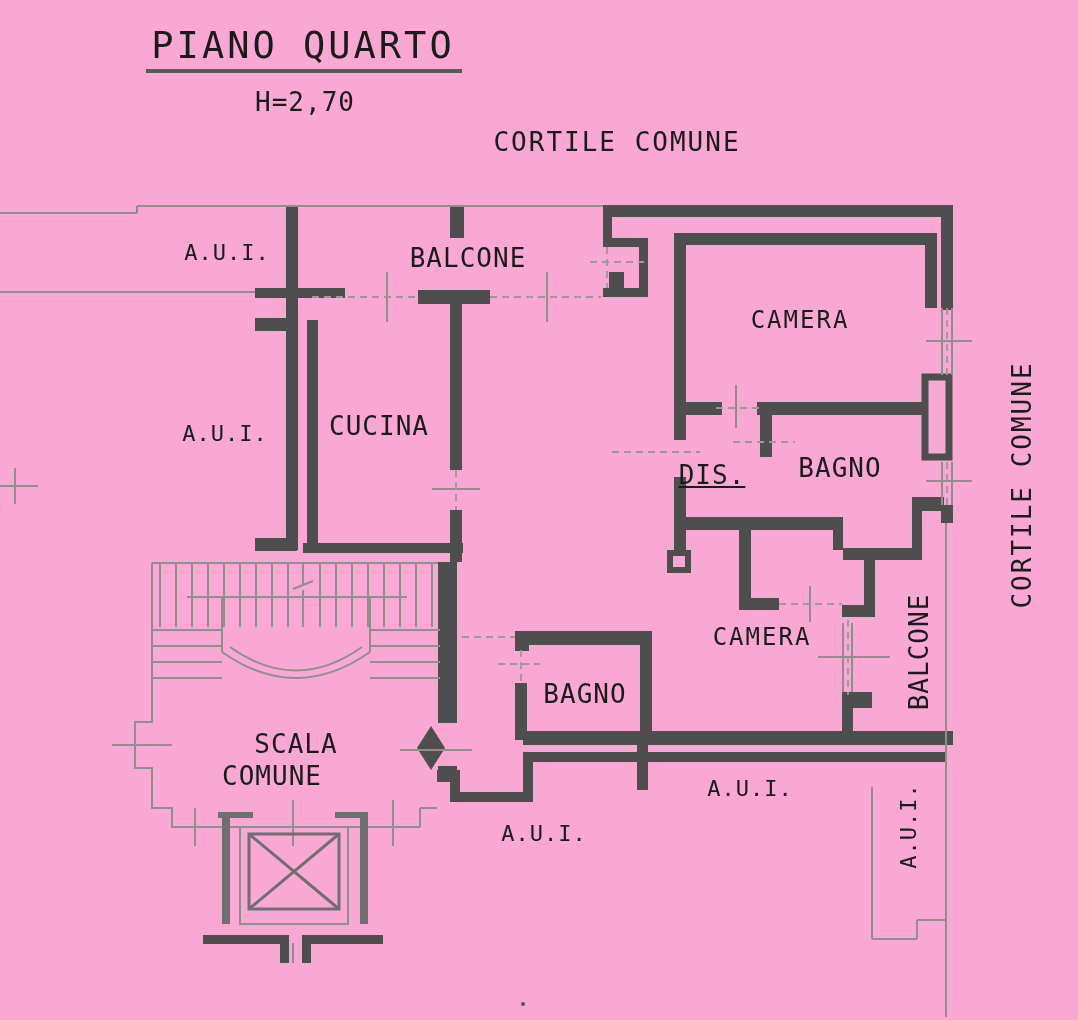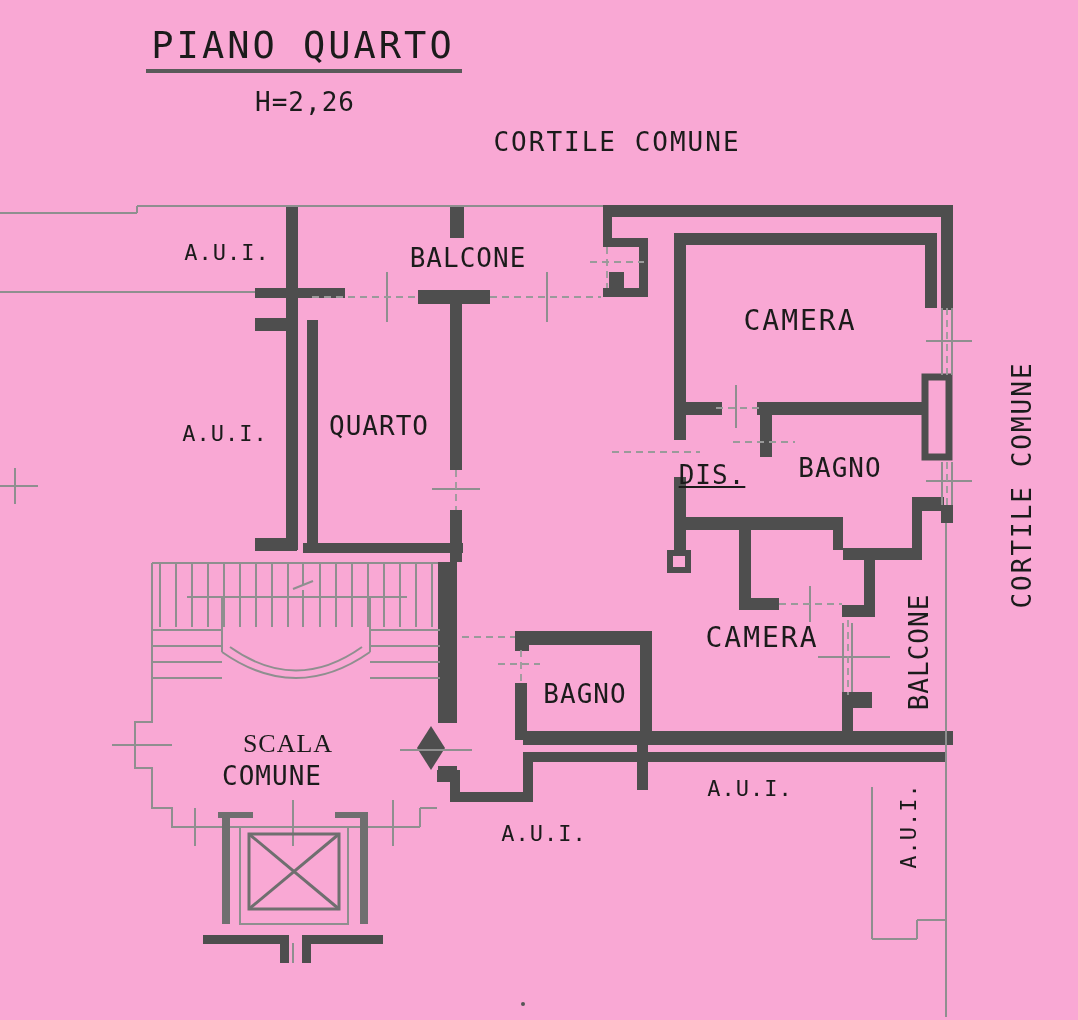--- a/index.html
+++ b/index.html
@@ -6,21 +6,21 @@
   #plan{position:relative;width:1078px;height:1020px;background:#f9a8d4;overflow:hidden;
         font-family:"DejaVu Sans Mono","Liberation Mono",monospace;color:#1b1b1b;}
   #drawing{position:absolute;left:0;top:0;}
   .lbl{position:absolute;white-space:nowrap;transform:translate(-50%,-50%);
        font-family:"DejaVu Sans Mono","Liberation Mono",monospace;color:#1b1b1b;}
   .lbl.rot{transform:translate(-50%,-50%) rotate(-90deg);}
   .t-title{font-size:37px;letter-spacing:3px;}
   .t-sub{font-size:26px;letter-spacing:1px;}
   .t-big{font-size:26px;letter-spacing:2px;}
   .t-room{font-size:26px;letter-spacing:1px;}
-  .t-room-lg{font-size:28px;letter-spacing:2px;}
+  .t-room-lg{font-size:24px;letter-spacing:2px;}
   .t-aui{font-size:22px;letter-spacing:1px;}
   #title-underline{position:absolute;left:146px;top:69px;width:316px;height:4px;background:#5a5a5a;}
 </style>
 </head>
 <body>
 
 <div id="plan">
 
   <svg id="drawing" width="1078" height="1020" viewBox="0 0 1078 1020" xmlns="http://www.w3.org/2000/svg">
 
@@ -219,33 +219,33 @@
     <g>
       <polygon points="431,726 445,748 431,770 417,748" fill="#4e4e4e"></polygon>
       <line x1="400" y1="750" x2="472" y2="750" stroke="#8f8f8f" stroke-width="2"></line>
     </g>
 
     <circle cx="523" cy="1004" r="2" fill="#555"></circle>
   </svg>
 
   <div class="lbl t-title" style="left:303px;top:45px;">PIANO QUARTO</div>
   <div id="title-underline"></div>
-  <div class="lbl t-sub" style="left:305px;top:102px;">H=2,26</div>
+  <div class="lbl t-sub" style="left:305px;top:102px;">H=2,70</div>
 
   <div class="lbl t-big" style="left:617px;top:142px;">CORTILE COMUNE</div>
   <div class="lbl t-aui" style="left:227px;top:252px;">A.U.I.</div>
   <div class="lbl t-room" style="left:468px;top:258px;">BALCONE</div>
   <div class="lbl t-room-lg" style="left:800px;top:320px;">CAMERA</div>
   <div class="lbl t-aui" style="left:225px;top:433px;">A.U.I.</div>
-  <div class="lbl t-room" style="left:379px;top:426px;">QUARTO</div>
+  <div class="lbl t-room" style="left:379px;top:426px;">CUCINA</div>
   <div class="lbl t-room" style="left:712px;top:475px;text-decoration:underline;">DIS.</div>
   <div class="lbl t-room" style="left:840px;top:468px;">BAGNO</div>
   <div class="lbl t-big rot" style="left:1022px;top:485px;">CORTILE COMUNE</div>
   <div class="lbl t-room-lg" style="left:762px;top:637px;">CAMERA</div>
   <div class="lbl t-room" style="left:585px;top:694px;">BAGNO</div>
   <div class="lbl t-room rot" style="left:919px;top:652px;">BALCONE</div>
-  <div class="lbl t-room" style="left:288px;top:744px;font-family:Liberation Serif, serif;">SCALA</div>
+  <div class="lbl t-room" style="left:296px;top:744px;">SCALA</div>
   <div class="lbl t-room" style="left:272px;top:776px;">COMUNE</div>
   <div class="lbl t-aui" style="left:750px;top:788px;">A.U.I.</div>
   <div class="lbl t-aui" style="left:544px;top:833px;">A.U.I.</div>
   <div class="lbl t-aui rot" style="left:908px;top:826px;">A.U.I.</div>
 
 </div>
 
 </body></html>

